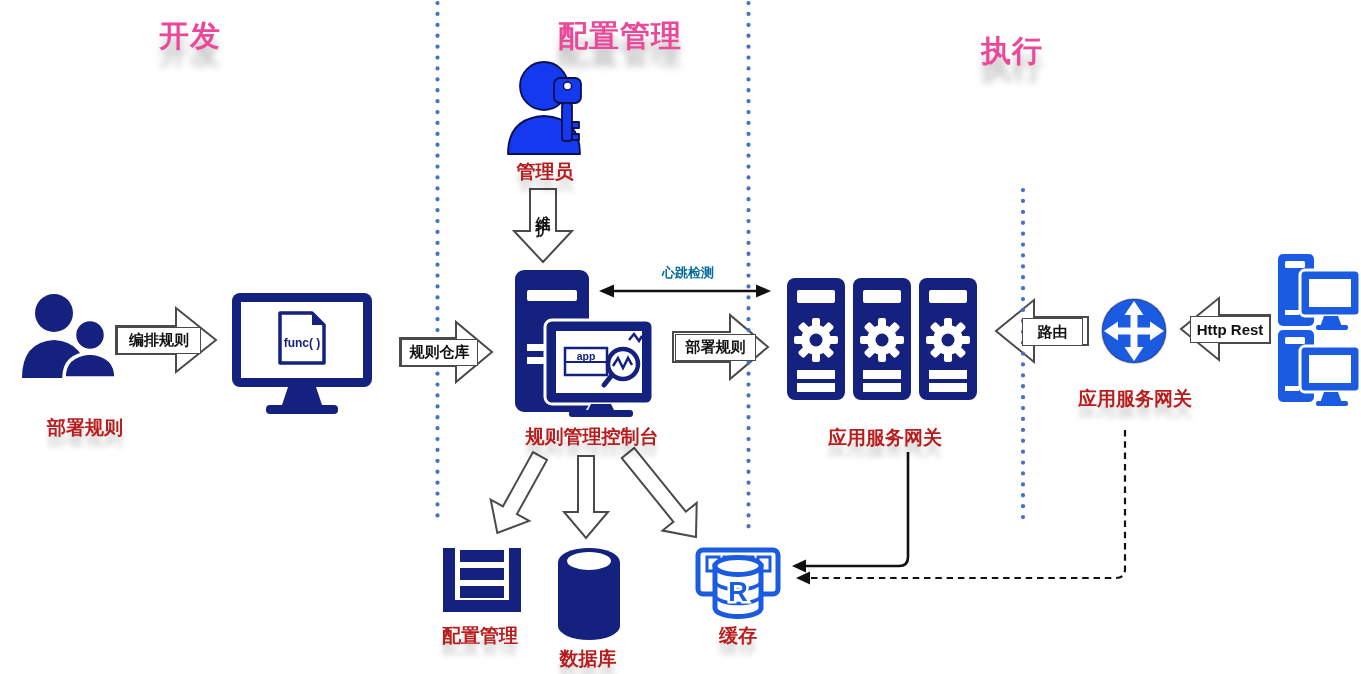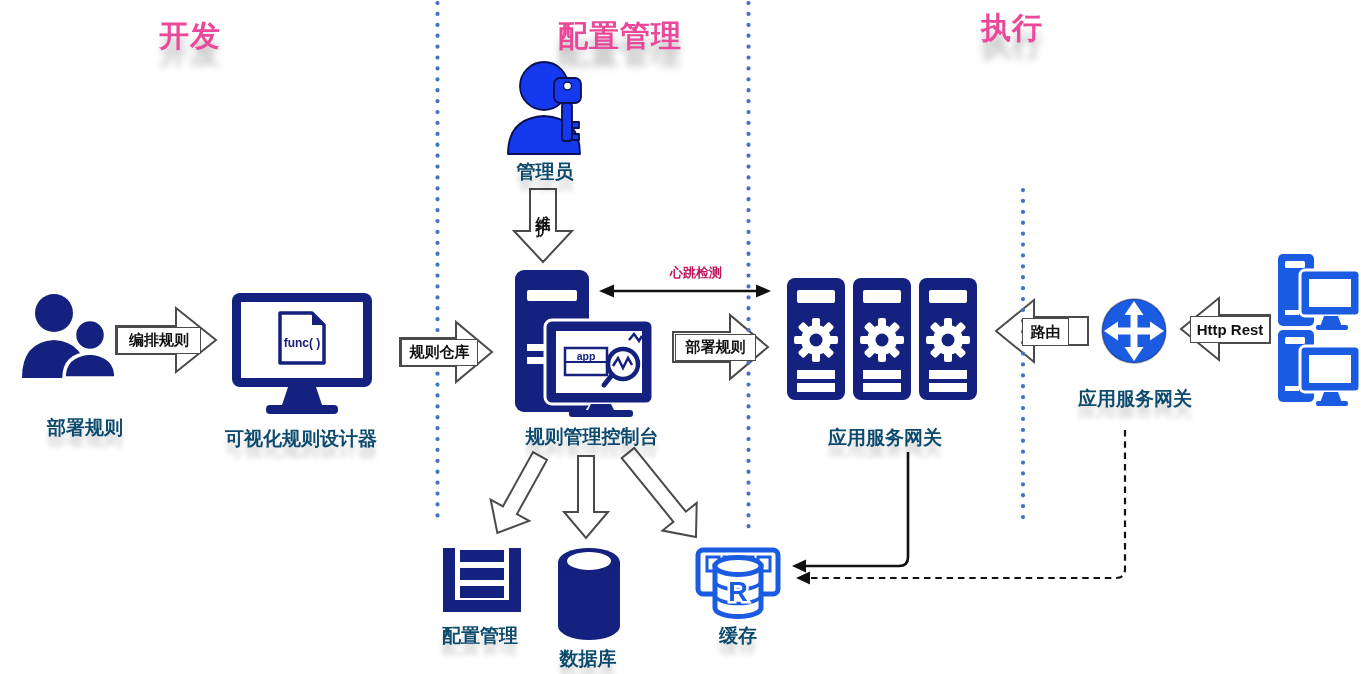--- a/index.html
+++ b/index.html
@@ -3,36 +3,36 @@
 <meta charset="utf-8">
 <style>
   html,body{margin:0;padding:0;background:#fff;}
   .stage{
     position:relative;width:1361px;height:674px;background:#ffffff;overflow:hidden;
     font-family:"Liberation Sans","DejaVu Sans",sans-serif;color:#111;
   }
   .layer{position:absolute;left:0;top:0;}
   .caption{
     position:absolute;transform:translateX(-50%);white-space:nowrap;
-    font-weight:bold;font-size:19px;color:#0c4a6e;
+    font-weight:bold;font-size:19px;color:#b91c1c;
     text-shadow:0 11px 5px rgba(0,0,0,0.16);
   }
   .header{
     position:absolute;transform:translateX(-50%);white-space:nowrap;
     font-weight:bold;font-size:30px;letter-spacing:1px;color:#ec4899;
     text-shadow:0 17px 7px rgba(60,60,60,0.33);
   }
   .edge-box{
     position:absolute;background:#fff;border:1.6px solid #4a4a4a;
     display:flex;align-items:center;justify-content:center;
     font-weight:bold;font-size:15px;color:#111;box-sizing:border-box;
   }
   .edge-text{
     position:absolute;transform:translateX(-50%);white-space:nowrap;
-    font-size:13px;font-weight:600;color:#be185d;margin-left:8px;
+    font-size:13px;font-weight:600;color:#0369a1;
   }
   .edge-text-vert{
     position:absolute;writing-mode:vertical-rl;text-orientation:upright;
     font-size:15px;font-weight:bold;color:#111;letter-spacing:6px;
   }
 </style>
 </head>
 <body>
 
 <div class="stage">
@@ -217,35 +217,34 @@
 
     <g stroke="#4472C4" stroke-width="4.2" stroke-linecap="round" stroke-dasharray="0.1 10.8">
       <line x1="437.5" y1="3" x2="437.5" y2="522"></line>
       <line x1="748.5" y1="3" x2="748.5" y2="527"></line>
       <line x1="1023" y1="190" x2="1023" y2="518"></line>
     </g>
   </svg>
 
   <div class="header" style="left:190px;top:16px">开发</div>
   <div class="header" style="left:620px;top:16px">配置管理</div>
-  <div class="header" style="left:1012px;top:8px">执行</div>
+  <div class="header" style="left:1012px;top:31px">执行</div>
 
   <div class="caption" style="left:85px;top:415px">部署规则</div>
-  <div class="caption" style="left:301px;top:426px">可视化规则设计器</div>
   <div class="caption" style="left:545px;top:159px">管理员</div>
   <div class="caption" style="left:592px;top:424px">规则管理控制台</div>
   <div class="caption" style="left:885px;top:425px">应用服务网关</div>
   <div class="caption" style="left:1135px;top:386px">应用服务网关</div>
   <div class="caption" style="left:1394px;top:416px">消费端</div>
   <div class="caption" style="left:480px;top:623px">配置管理</div>
   <div class="caption" style="left:588px;top:646px">数据库</div>
   <div class="caption" style="left:738px;top:623px">缓存</div>
 
   <div class="edge-box" style="left:117px;top:327px;width:84px;height:27px">编排规则</div>
   <div class="edge-box" style="left:401px;top:339px;width:77px;height:27px">规则仓库</div>
   <div class="edge-box" style="left:675px;top:334px;width:81px;height:27px">部署规则</div>
-  <div class="edge-box" style="left:1022px;top:318px;width:47px;height:28px">路由</div>
+  <div class="edge-box" style="left:1022px;top:318px;width:61px;height:28px">路由</div>
   <div class="edge-box" style="left:1190px;top:316px;width:80px;height:27px">Http Rest</div>
 
   <div class="edge-text" style="left:688px;top:264px">心跳检测</div>
   <div class="edge-text-vert" style="left:533px;top:202px">维护</div>
 
 </div>
 
 </body></html>

